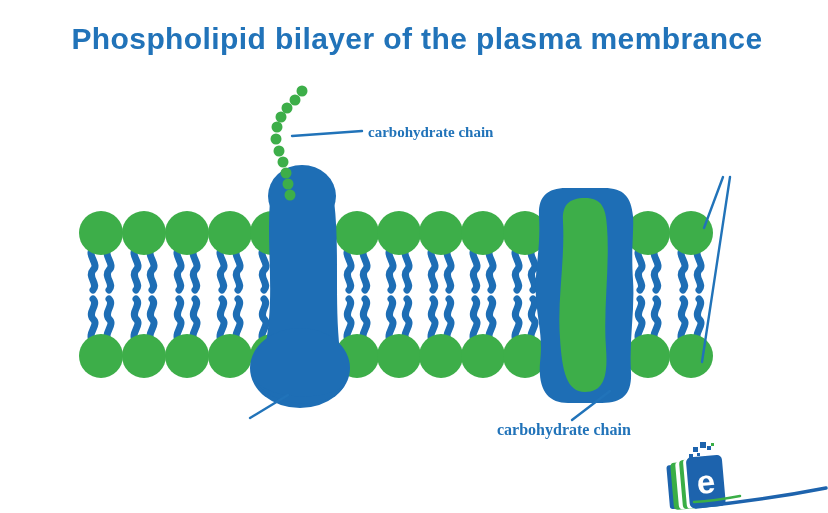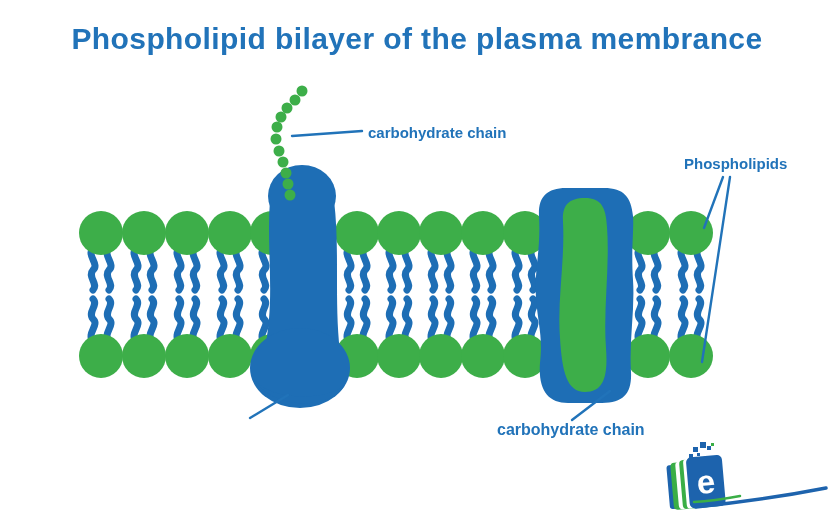--- a/index.html
+++ b/index.html
@@ -14,21 +14,21 @@
   .protein{fill:var(--membrane-blue);}
   .bead{fill:var(--head-green);}
   .leader{stroke:var(--text-blue);stroke-width:2.4;stroke-linecap:round;fill:none;}
   .page-title{
     position:absolute;top:22px;left:0;right:0;text-align:center;
     font-size:30px;font-weight:bold;letter-spacing:.4px;color:var(--text-blue);
     white-space:nowrap;
     padding-left:6px;
   }
   .label{
-    position:absolute;color:var(--text-blue);font-weight:bold;white-space:nowrap;
+    position:absolute;color:var(--text-blue);font-weight:bold;white-space:nowrap;font-family:Liberation Serif, serif;
   }
   .label-carb-top{left:368px;top:124px;font-size:15px;}
   .label-phospholipids{left:684px;top:155px;font-size:15px;}
   .label-integral{left:179px;top:421px;font-size:16px;}
   .label-carb-bottom{left:497px;top:421px;font-size:16px;}
   .logo{position:absolute;left:660px;top:440px;width:168px;height:73px;}
   .logo-e{
     font-family:"Liberation Sans",sans-serif;font-weight:bold;font-size:33px;
     fill:#ffffff;
   }
@@ -141,21 +141,20 @@
       </g>
       <path d="M 694,502 C 712,501 724,499 740,496" stroke="var(--logo-green)" stroke-width="2.5" fill="none" stroke-linecap="round"></path>
       <path d="M 696,507 C 745,502 790,495 826,488" stroke="var(--logo-blue)" stroke-width="3.5" fill="none" stroke-linecap="round"></path>
     </g>
   </svg>
 
   <h1 class="page-title" style="margin:0;">Phospholipid bilayer of the plasma membrance</h1>
 
   <div class="label label-carb-top">carbohydrate chain</div>
 
-  <div class="label label-phospholipids">Phospholipids</div>
 
 
   <div class="label label-carb-bottom">carbohydrate chain</div>
 
   <div class="logo">
     
     
   </div>
 
 </div>

